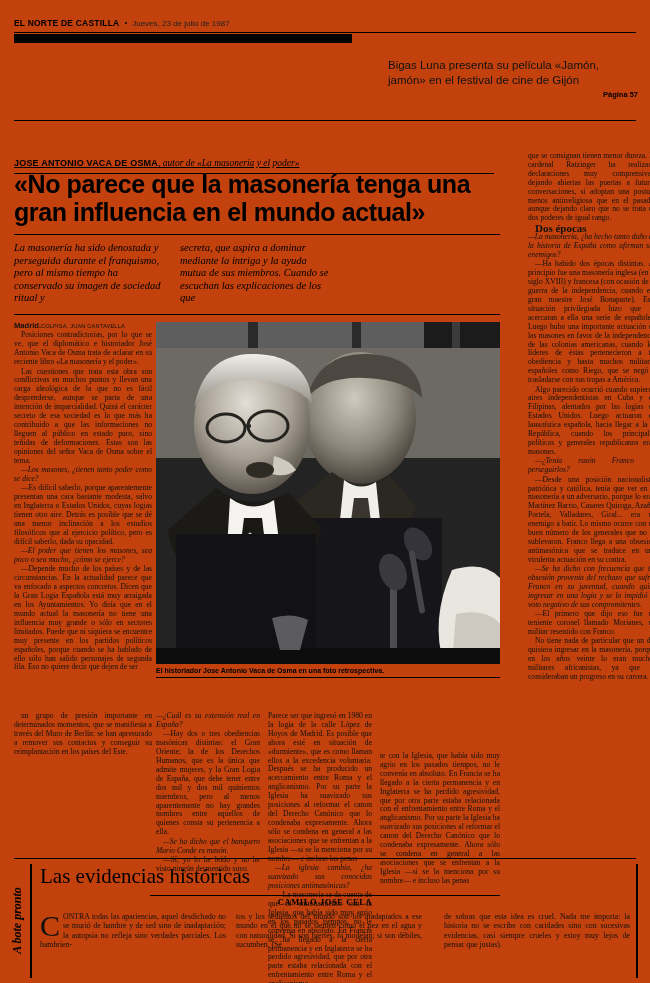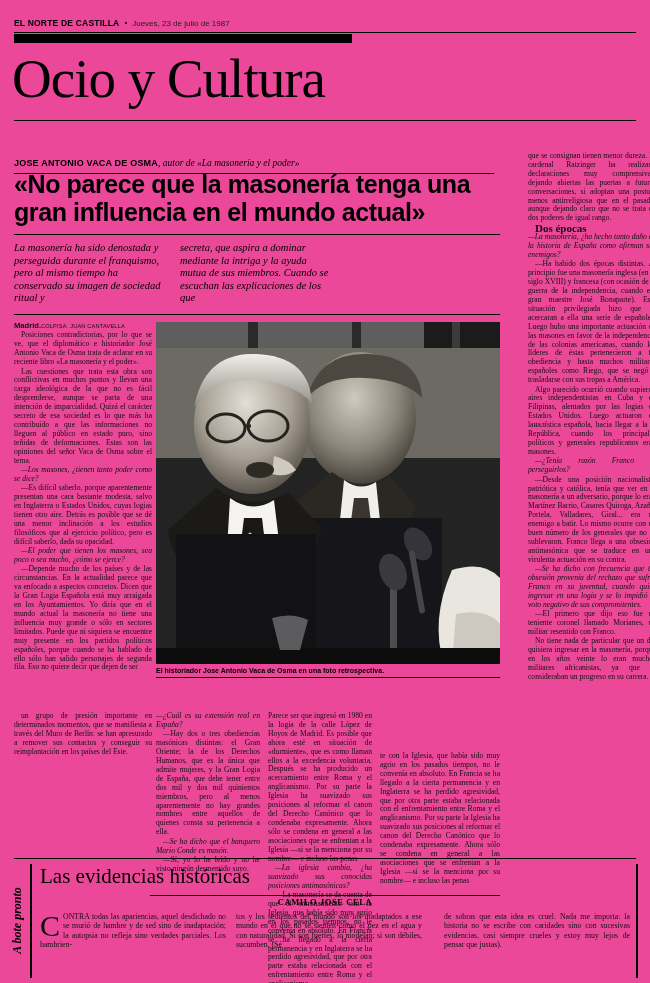--- a/index.html
+++ b/index.html
@@ -12,21 +12,21 @@
     height: 983px;
     font-family: "Liberation Serif", serif;
     color: #000000;
     position: relative;
     overflow: hidden;
   }
   .page {
     width: 650px;
     height: 983px;
     position: relative;
-    background: #ec4899;
+    background: #c2410c;
     padding: 0;
     box-sizing: border-box;
   }
 
   
   .masthead {
     position: absolute;
     top: 18px; left: 14px; right: 14px;
     height: 14px;
     display: flex;
@@ -86,21 +86,21 @@
   }
   .header-rule {
     position: absolute;
     top: 120px; left: 14px; right: 14px;
     border-top: 1.5px solid #000;
   }
 
   
   .author-strip {
     position: absolute;
-    top: 152px; left: 14px; width: 480px;
+    top: 152px; left: 14px; width: 480px; text-decoration: underline;
   }
   .author-name {
     font-family: "Liberation Sans", sans-serif;
     font-weight: bold;
     font-size: 9px;
     letter-spacing: 0.2px;
   }
   .author-book {
     font-family: "Liberation Serif", serif;
     font-style: italic;
@@ -295,21 +295,24 @@
 <div class="page">
 
   <div class="masthead">
     <span class="masthead-title">EL NORTE DE CASTILLA</span>
     <span class="masthead-sep">•</span>
     <span class="masthead-date">Jueves, 23 de julio de 1987</span>
   </div>
   <div class="masthead-rule"></div>
   <div class="masthead-bar"></div>
 
-  <div class="section-title">Ocio y Cultura</div>
+  <div class="teaser">
+    <div class="teaser-text">Bigas Luna presenta su película «Jamón, jamón» en el festival de cine de Gijón</div>
+    <div class="teaser-page">Página 57</div>
+  </div>
   <div class="header-rule"></div>
 
   <div class="author-strip">
     <span class="author-name">JOSE ANTONIO VACA DE OSMA</span><span class="author-book">, autor de «La masonería y el poder»</span>
     <div class="author-rule"></div>
   </div>
 
   <div class="headline">«No parece que la masonería tenga una gran influencia en el mundo actual»</div>
   <div class="headline-rule"></div>
 

